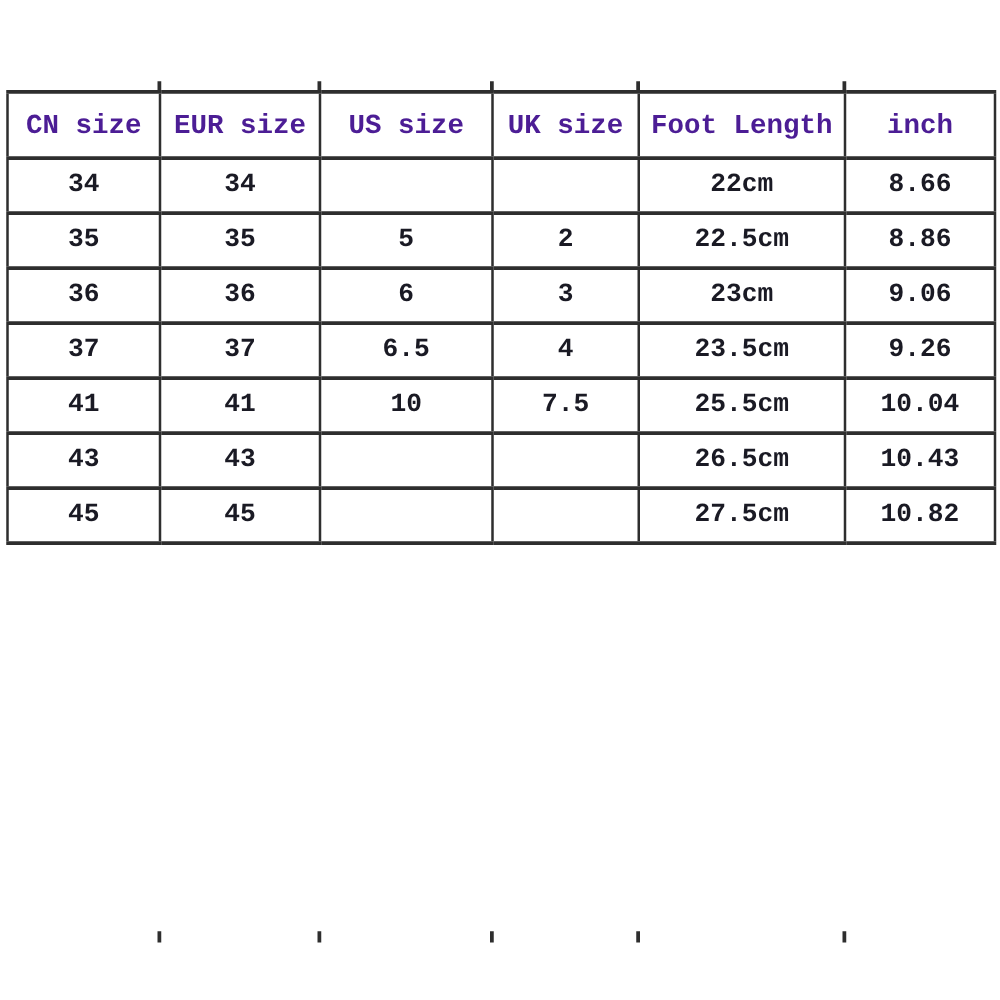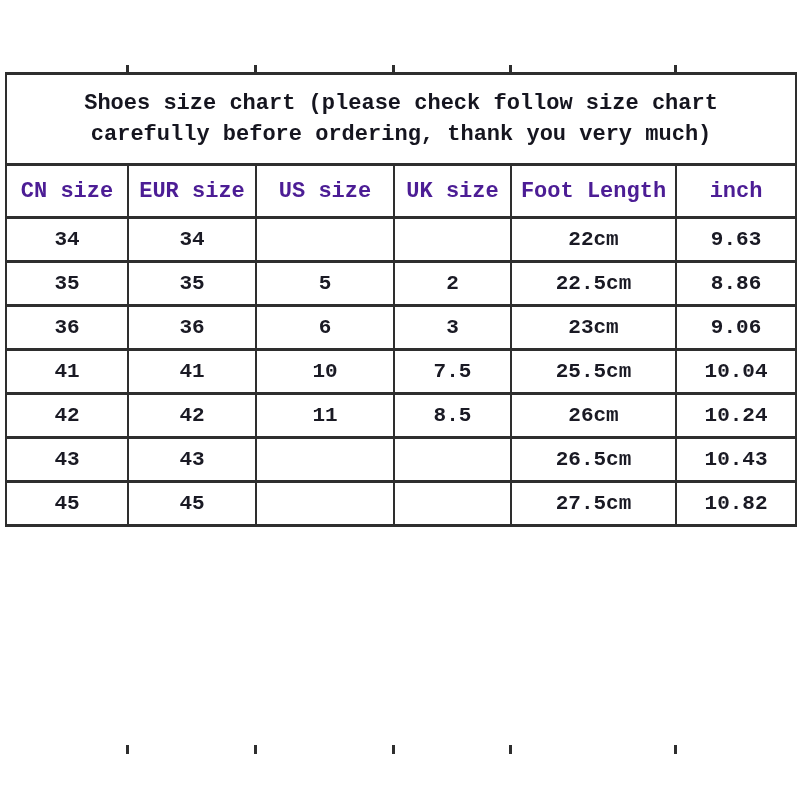--- a/index.html
+++ b/index.html
@@ -80,73 +80,67 @@
   <table class="size-chart">
     <colgroup>
       <col style="width:122px">
         <col style="width:128px">
         <col style="width:138px">
       <col style="width:117px">
         <col style="width:165px">
         <col style="width:120px">
     </colgroup>
     <tbody>
-      <tr class="title-row">
-        <td colspan="6">
-          <div>Shoes size chart (please check follow size chart</div>
-          <div>carefully before ordering, thank you very much)</div>
-        </td>
-      </tr>
       <tr class="header-row">
         <th>CN size</th>
         <th>EUR size</th>
         <th>US size</th>
         <th>UK size</th>
         <th>Foot Length</th>
         <th>inch</th>
       </tr>
       <tr class="data-row">
         <td>34</td>
         <td>34</td>
         <td></td>
         <td></td>
         <td>22cm</td>
-        <td>9.63</td>
+        <td>8.66</td>
       </tr>
       <tr class="data-row">
         <td>35</td>
         <td>35</td>
         <td>5</td>
         <td>2</td>
         <td>22.5cm</td>
         <td>8.86</td>
       </tr>
       <tr class="data-row">
         <td>36</td>
         <td>36</td>
         <td>6</td>
         <td>3</td>
         <td>23cm</td>
         <td>9.06</td>
       </tr>
       <tr class="data-row">
+        <td>37</td>
+        <td>37</td>
+        <td>6.5</td>
+        <td>4</td>
+        <td>23.5cm</td>
+        <td>9.26</td>
+      </tr>
+      <tr class="data-row">
         <td>41</td>
         <td>41</td>
         <td>10</td>
         <td>7.5</td>
         <td>25.5cm</td>
         <td>10.04</td>
-      </tr>
-      <tr class="data-row">
-        <td>42</td>
-        <td>42</td>
-        <td>11</td>
-        <td>8.5</td>
-        <td>26cm</td>
-        <td>10.24</td>
       </tr>
       <tr class="data-row">
         <td>43</td>
         <td>43</td>
         <td></td>
         <td></td>
         <td>26.5cm</td>
         <td>10.43</td>
       </tr>
       <tr class="data-row">

